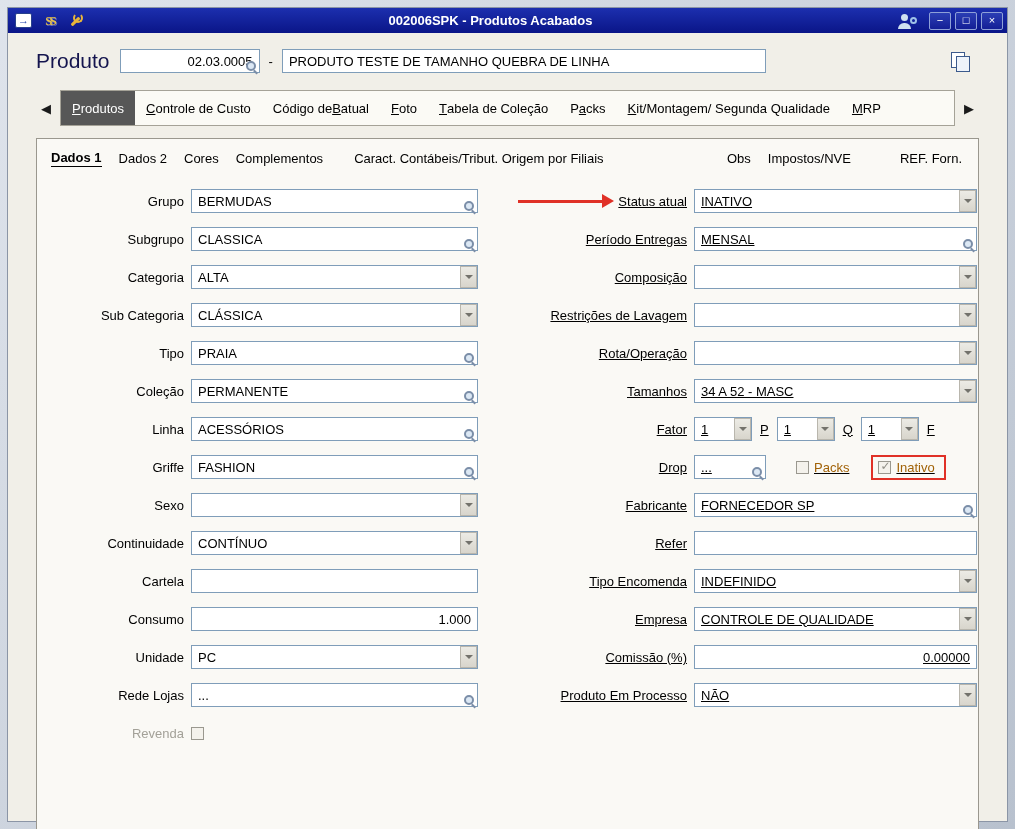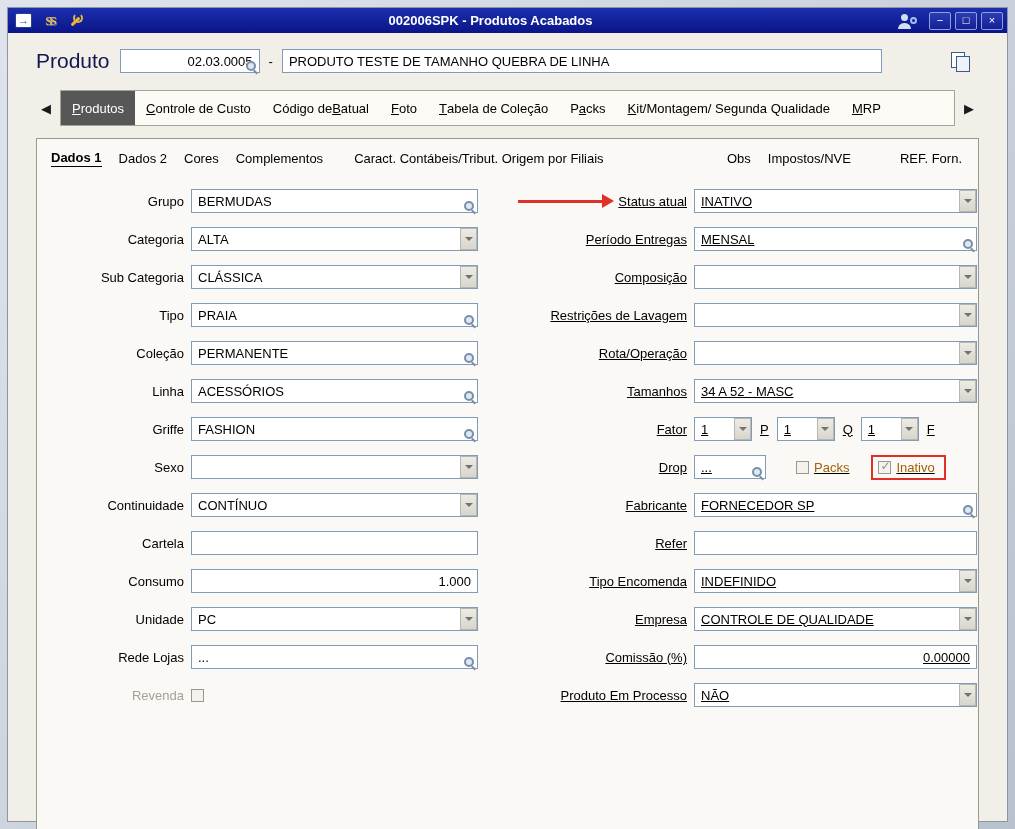--- a/index.html
+++ b/index.html
@@ -25,21 +25,21 @@
   .usersearch-ic .ring { position:absolute; right:0; top:4px; width:7px; height:7px; border:2px solid #9fc2e8; border-radius:50%; background:transparent; }
   .wbtn { width:22px; height:18px; background:linear-gradient(#2b3eb4,#141f96); border:1px solid #8ea0d8; border-radius:2px; color:#fff; font-size:11px; line-height:1; display:flex; align-items:center; justify-content:center; cursor:pointer; font-family:inherit; }
 
   
   .hdr { display:flex; align-items:center; margin:13px 28px 4px 28px; height:30px; flex:0 0 auto; }
   .hdr-label { font-size:21px; color:#14144e; margin-right:10px; }
   .field { position:relative; display:inline-flex; }
   .tin { height:24px; border:1px solid #7f9db9; background:#fff; font:13px "Liberation Sans","DejaVu Sans",sans-serif; padding:2px 6px; }
   .code-field .tin { width:140px;text-align:right; }
   .dash { margin:0 9px; }
-  .desc-field .tin { width:600px; }
+  .desc-field .tin { width:484px; }
   .copy-ic { width:18px; height:19px; position:relative; margin-left:auto; margin-right:10px; cursor:pointer; }
   .copy-ic::before { content:""; position:absolute; left:0; top:0; width:12px; height:14px; background:#fff; border:1px solid #3c5a8c; }
   .copy-ic::after { content:""; position:absolute; left:5px; top:4px; width:12px; height:14px; background:#eef3fa; border:1px solid #3c5a8c; }
 
   
   .mag { position:absolute; right:2px; bottom:0; width:12px; height:12px; pointer-events:auto; cursor:pointer; }
   .mag::before { content:""; position:absolute; left:0; top:0; width:6px; height:6px; border:2px solid #7b8ea8; border-radius:50%; background:#dce8f4; }
   .mag::after { content:""; position:absolute; right:0; bottom:0; width:5px; height:2px; background:#7b8ea8; transform:rotate(45deg); }
   .ddbtn { position:absolute; right:1px; top:1px; bottom:1px; width:17px; background:linear-gradient(#ecebe5,#d8d5cc); border:1px solid #b9b6ad; display:flex; align-items:center; justify-content:center; cursor:pointer; }
   .ddarrow { width:0; height:0; border-left:4px solid transparent; border-right:4px solid transparent; border-top:4px solid #73726c; }
@@ -193,20 +193,27 @@
       <div class="col col-left">
 
         <div class="frow">
           <label class="flabel">Grupo</label>
           <div class="fwrap w-main">
             <input class="fin" value="BERMUDAS" style="">
             <span class="mag"></span>
           </div>
         </div>
 
+        <div class="frow">
+          <label class="flabel">Subgrupo</label>
+          <div class="fwrap w-main">
+            <input class="fin" value="CLASSICA" style="">
+            <span class="mag"></span>
+          </div>
+        </div>
 
         <div class="frow">
           <label class="flabel">Categoria</label>
           <div class="fwrap w-main combo">
             <input class="fin" value="ALTA" style="">
             <span class="ddbtn">
                   <span class="ddarrow"></span>
                 </span>
           </div>
         </div>

